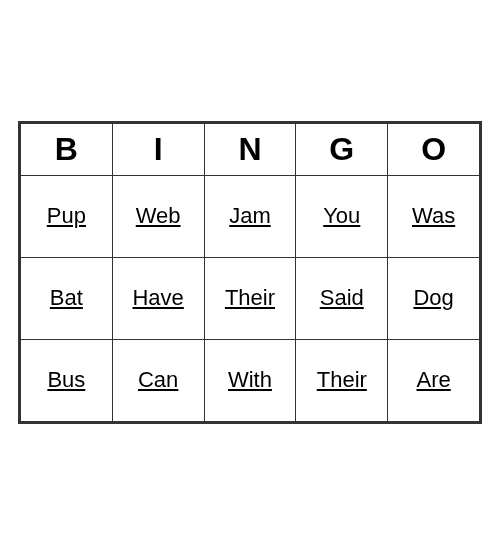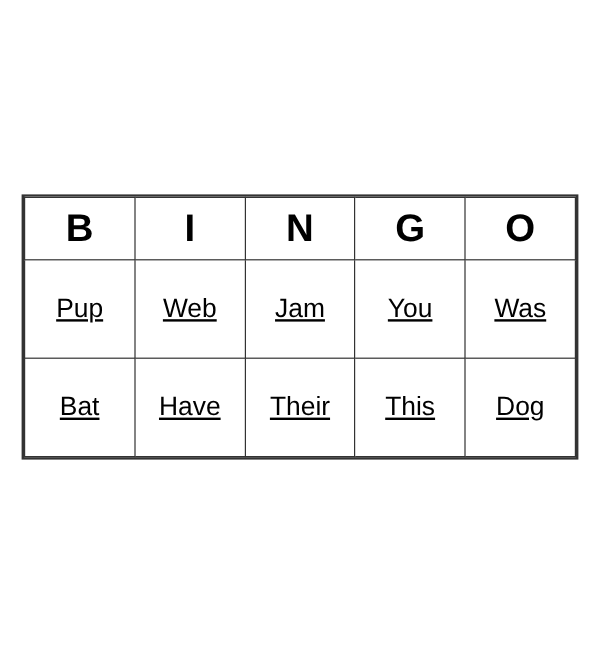--- a/index.html
+++ b/index.html
@@ -72,18 +72,25 @@
           <td>Pup</td>
           <td>Web</td>
           <td>Jam</td>
           <td>You</td>
           <td>Was</td>
         </tr>
         <tr>
           <td>Bat</td>
           <td>Have</td>
           <td>Their</td>
-          <td>This</td>
+          <td>Said</td>
           <td>Dog</td>
+        </tr>
+        <tr>
+          <td>Bus</td>
+          <td>Can</td>
+          <td>With</td>
+          <td>Their</td>
+          <td>Are</td>
         </tr>
       </tbody>
   </table>
 </div>
 
 </body></html>

